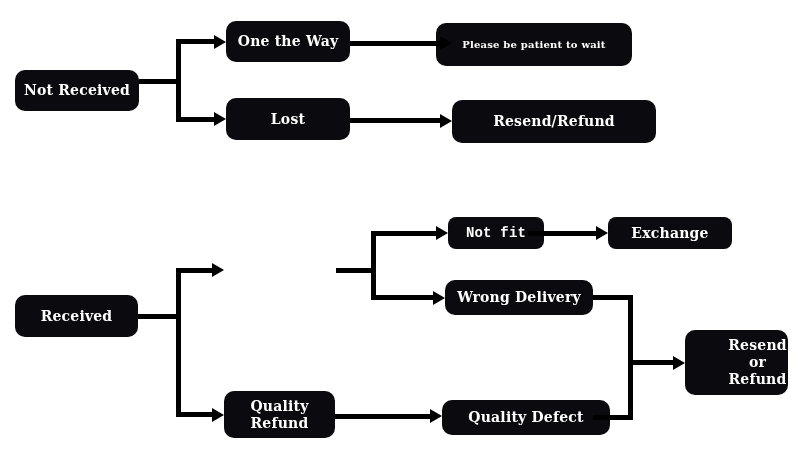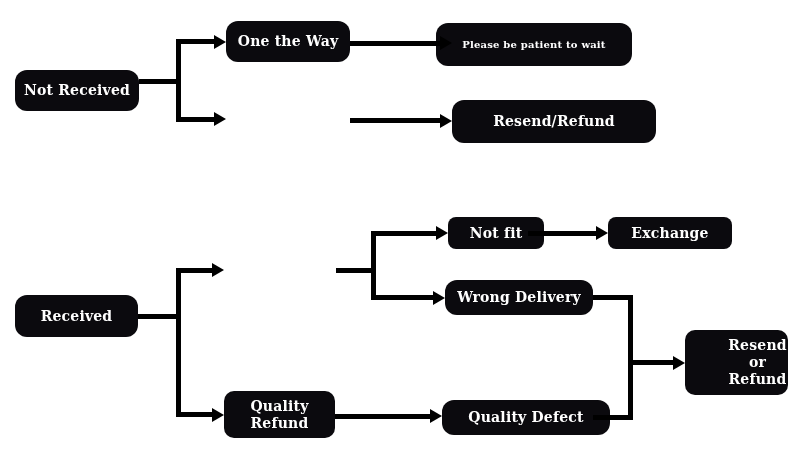--- a/index.html
+++ b/index.html
@@ -14,52 +14,53 @@
     background:var(--node-bg,#0b0a0e);
     color:var(--node-text,#ffffff);
     border-radius:10px;
     display:flex;align-items:center;justify-content:center;
     text-align:center;
     font-weight:bold;font-size:14px;line-height:1.2;
     letter-spacing:.2px;
     box-sizing:border-box;padding:2px 6px;
   }
   .node.small{border-radius:8px;}
-  .nowrap{white-space:nowrap;border-radius:12px;}
+  .nowrap{white-space:nowrap;}
   .hline,.vline{position:absolute;background:var(--line,#000000);}
   .hline{height:5px;}
   .vline{width:5px;}
   .ahead{
     position:absolute;width:0;height:0;
     border-top:7px solid transparent;
     border-bottom:7px solid transparent;
     border-left:12px solid var(--line,#000000);
   }
   
   #n-not-received{left:15px;top:61px;width:124px;height:41px;margin-top:9px;}
   #n-one-the-way{left:226px;top:21px;width:124px;height:41px;}
   #n-lost{left:226px;top:98px;width:124px;height:42px;}
   #n-wait{left:436px;top:23px;width:196px;height:43px;font-size:10px;}
   #n-resend-refund{left:452px;top:100px;width:204px;height:43px;}
   #n-received{left:15px;top:295px;width:123px;height:42px;}
   #n-not-quality-problem{left:224px;top:247px;width:112px;height:46px;}
   #n-quality-problem{left:224px;top:391px;width:111px;height:47px;}
-  #n-not-fit{left:448px;top:217px;width:96px;height:32px;}
+  #n-not-fit{left:448px;top:217px;width:96px;height:32px;font-family:Liberation Mono, monospace;}
   #n-exchange{left:608px;top:217px;width:124px;height:32px;}
   #n-wrong-delivery{left:445px;top:280px;width:148px;height:35px;}
   #n-quality-defect{left:442px;top:400px;width:168px;height:35px;}
   #n-resend-or-refund{left:685px;top:330px;width:103px;height:65px;padding-left:48px;}
 </style>
 </head>
 <body>
 
 <div id="canvas">
 
   <div class="node nowrap" id="n-not-received">Not Received</div>
   <div class="node nowrap" id="n-one-the-way">One the Way</div>
+  <div class="node nowrap" id="n-lost">Lost</div>
   <div class="node nowrap" id="n-wait">Please be patient to wait</div>
   <div class="node nowrap" id="n-resend-refund">Resend/Refund</div>
 
   <div class="hline" style="left:139px;top:79px;width:39px;"></div>
   <div class="vline" style="left:176px;top:39px;height:83px;"></div>
   <div class="hline" style="left:176px;top:39px;width:38px;"></div>
   <div class="ahead" style="left:214px;top:35px;"></div>
   <div class="hline" style="left:176px;top:117px;width:38px;"></div>
   <div class="ahead" style="left:214px;top:112px;"></div>
   <div class="hline" style="left:350px;top:41px;width:90px;"></div>

